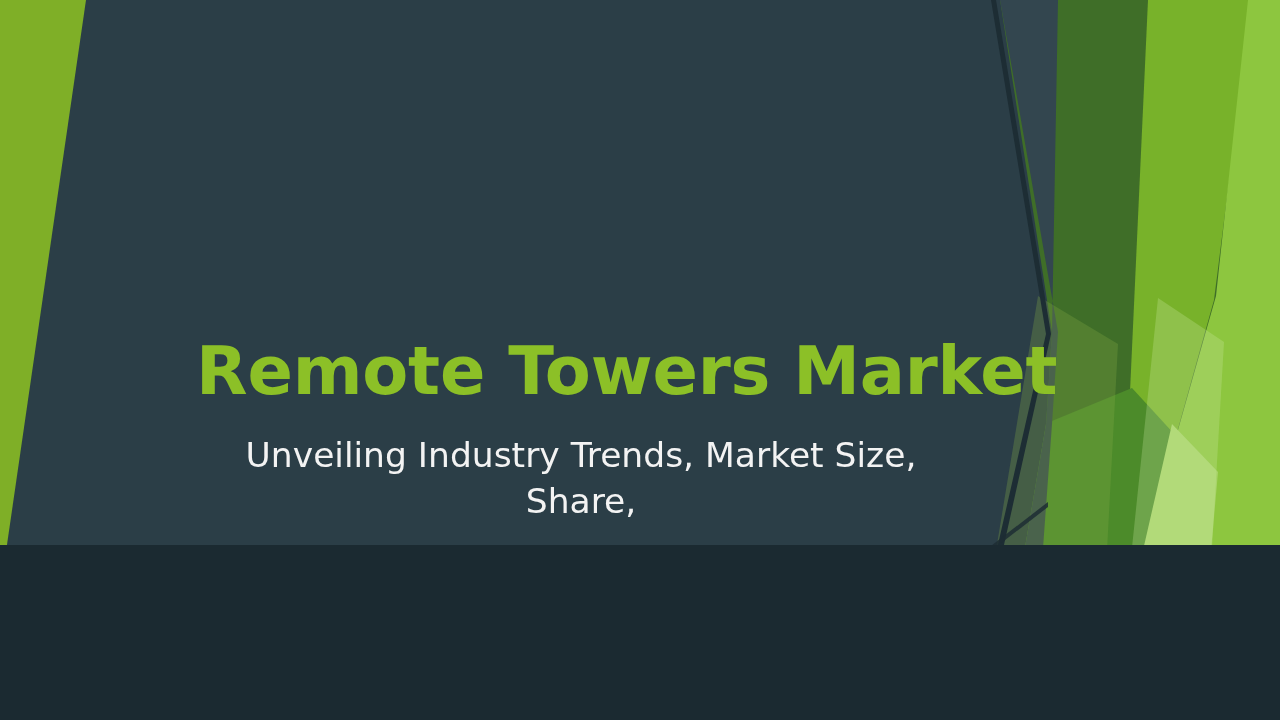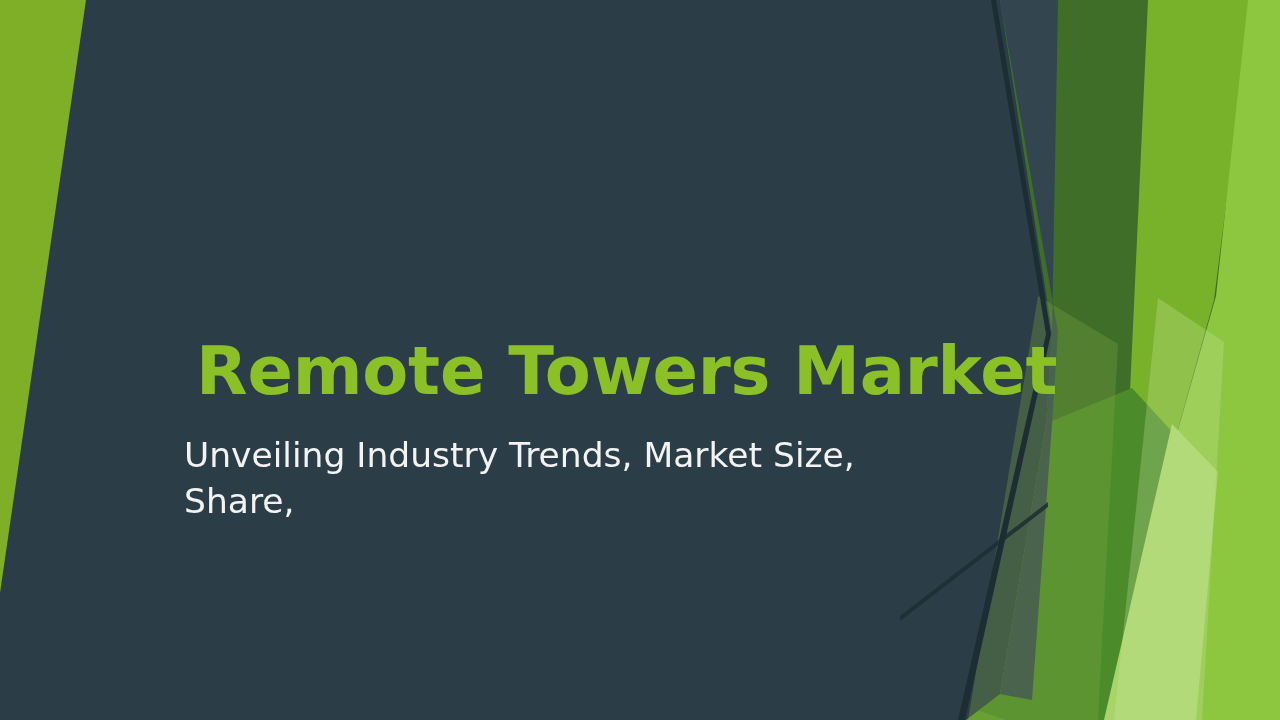--- a/index.html
+++ b/index.html
@@ -4,21 +4,21 @@
 <title>Remote Towers Market</title>
 <style>
   html, body {
     margin: 0;
     padding: 0;
     background: #1b2a31;
   }
   #slide {
     position: relative;
     width: 1280px;
-    height: 720px;
+    height: 545px;
     overflow: hidden;
     font-family: "DejaVu Sans", "Liberation Sans", sans-serif;
     background: #0c4a6e;
   }
   #deco-layer {
     position: absolute;
     inset: 0;
     width: 1280px;
     height: 720px;
     display: block;
@@ -40,29 +40,29 @@
     font-size: 67px;
     font-weight: bold;
     line-height: 1.05;
     letter-spacing: -0.2px;
     color: #8cc027;
     white-space: nowrap;
     text-rendering: geometricPrecision;
   }
   #subtitle {
     position: absolute;
-    left: 184px;
+    left: 192px;
     top: 432px;
     width: 778px;
     margin: 0;
     font-size: 34.5px;
     font-weight: normal;
     line-height: 1.335;
     color: #f3f3f3;
-    text-align: left;
+    text-align: center;
   }
   #subtitle .l1 { display: block; }
   #subtitle .l2 { display: block; }
 </style>
 </head>
 <body>
 
 <div id="slide">
 
   <svg id="deco-layer" viewBox="0 0 1280 720" preserveAspectRatio="none" aria-hidden="true">

